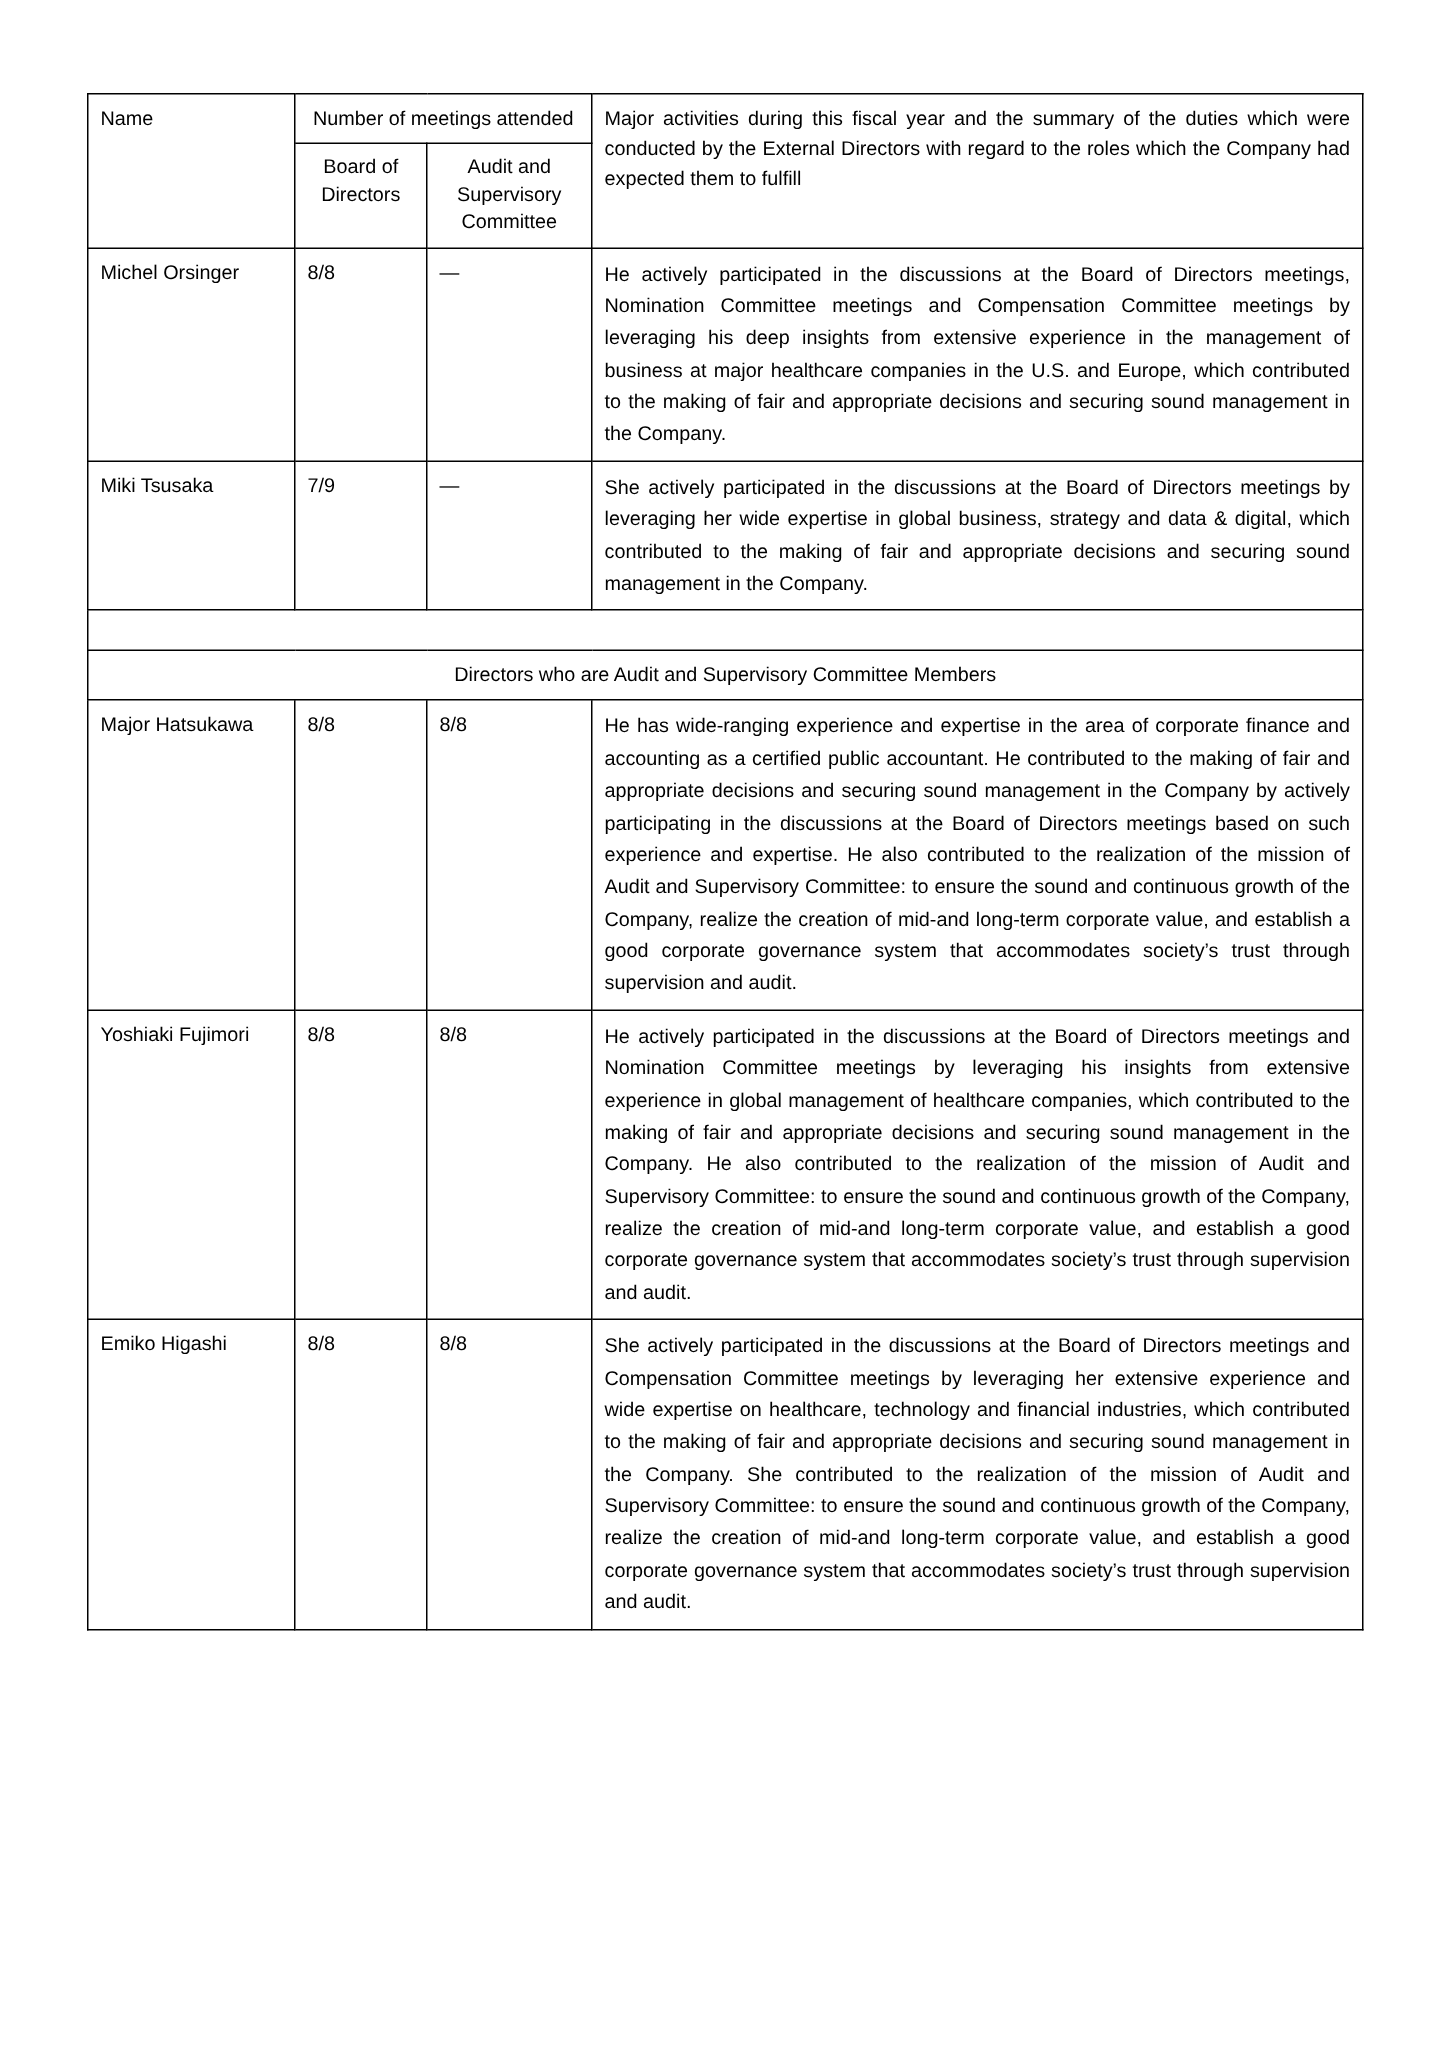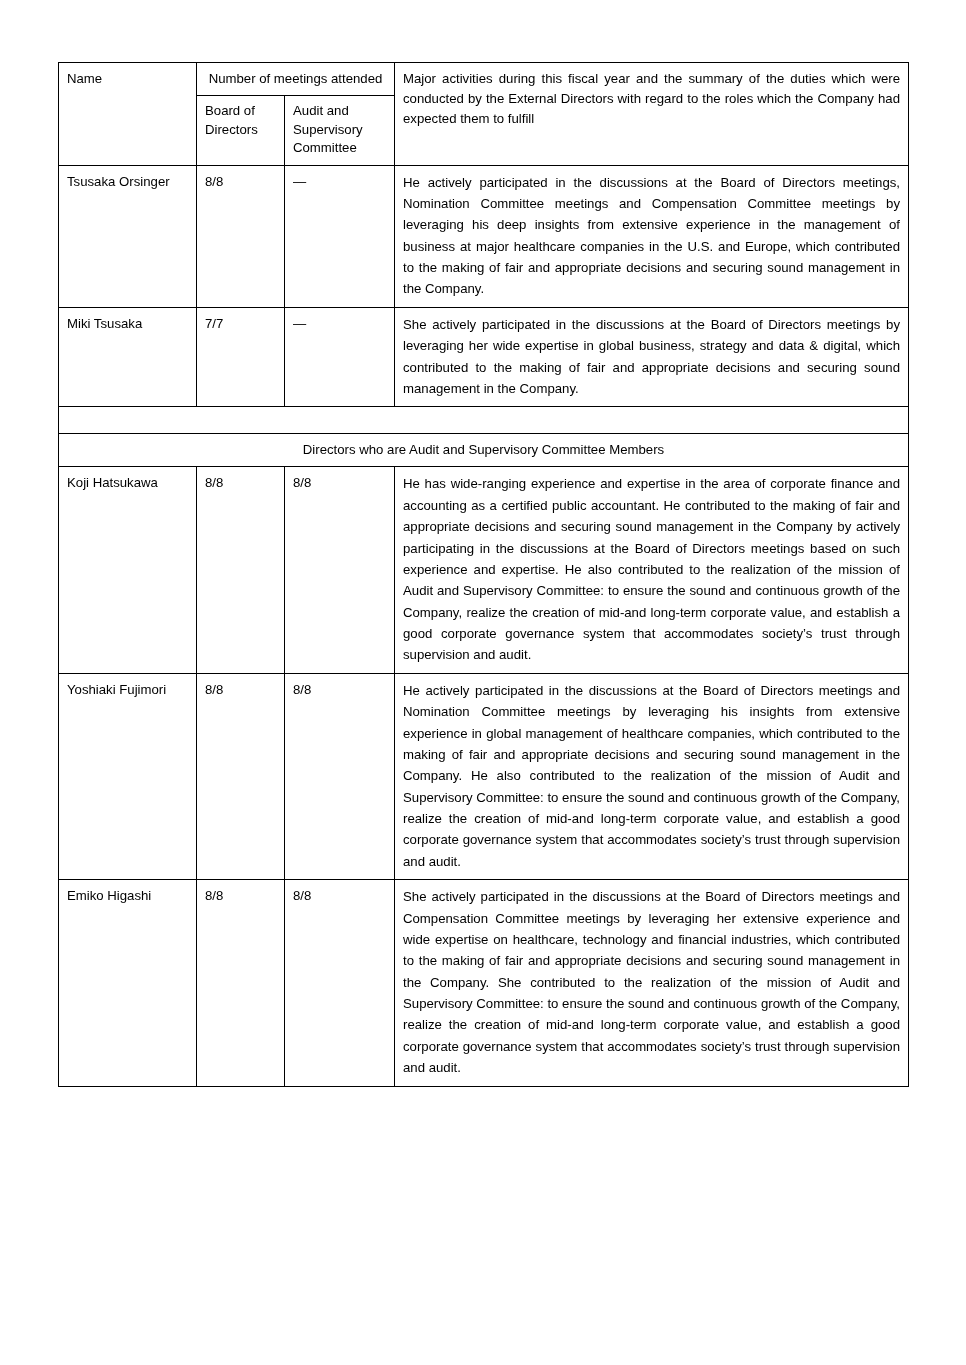--- a/index.html
+++ b/index.html
@@ -44,20 +44,21 @@
     vertical-align: top;
     padding-top: 10px;
   }
   .hdr-meetings {
     text-align: center;
     padding-top: 10px;
     padding-bottom: 6px;
     margin-left: 15px;
   }
   .hdr-sub {
+    text-align: center;
     padding-top: 8px;
     padding-bottom: 8px;
     line-height: 1.4;
   }
   .hdr-major {
     vertical-align: top;
     text-align: justify;
     text-justify: inter-word;
     padding-top: 10px;
     line-height: 1.5;
@@ -118,43 +119,43 @@
         <td class="hdr-name" rowspan="2">Name</td>
         <td class="hdr-meetings" colspan="2">Number of meetings attended</td>
         <td class="hdr-major" rowspan="2">Major activities during this fiscal year and the summary of the duties which were conducted by the External Directors with regard to the roles which the Company had expected them to fulfill</td>
       </tr>
       <tr>
         <td class="hdr-sub">Board of Directors</td>
         <td class="hdr-sub">Audit and Supervisory Committee</td>
       </tr>
 
       <tr>
-        <td class="cell-name">Tsusaka Orsinger</td>
+        <td class="cell-name">Michel Orsinger</td>
         <td class="cell-num">8/8</td>
         <td class="cell-num">—</td>
         <td class="cell-desc">He actively participated in the discussions at the Board of Directors meetings, Nomination Committee meetings and Compensation Committee meetings by leveraging his deep insights from extensive experience in the management of business at major healthcare companies in the U.S. and Europe, which contributed to the making of fair and appropriate decisions and securing sound management in the Company.</td>
       </tr>
 
       <tr>
         <td class="cell-name">Miki Tsusaka</td>
-        <td class="cell-num">7/7</td>
+        <td class="cell-num">7/9</td>
         <td class="cell-num">—</td>
         <td class="cell-desc">She actively participated in the discussions at the Board of Directors meetings by leveraging her wide expertise in global business, strategy and data &amp; digital, which contributed to the making of fair and appropriate decisions and securing sound management in the Company.</td>
       </tr>
 
       <tr class="spacer-row">
         <td colspan="4"></td>
       </tr>
 
       <tr class="section-row">
         <td colspan="4">Directors who are Audit and Supervisory Committee Members</td>
       </tr>
 
       <tr>
-        <td class="cell-name">Koji Hatsukawa</td>
+        <td class="cell-name">Major Hatsukawa</td>
         <td class="cell-num">8/8</td>
         <td class="cell-num">8/8</td>
         <td class="cell-desc">He has wide-ranging experience and expertise in the area of corporate finance and accounting as a certified public accountant. He contributed to the making of fair and appropriate decisions and securing sound management in the Company by actively participating in the discussions at the Board of Directors meetings based on such experience and expertise. He also contributed to the realization of the mission of Audit and Supervisory Committee: to ensure the sound and continuous growth of the Company, realize the creation of mid-and long-term corporate value, and establish a good corporate governance system that accommodates society’s trust through supervision and audit.</td>
       </tr>
 
       <tr>
         <td class="cell-name">Yoshiaki Fujimori</td>
         <td class="cell-num">8/8</td>
         <td class="cell-num">8/8</td>
         <td class="cell-desc">He actively participated in the discussions at the Board of Directors meetings and Nomination Committee meetings by leveraging his insights from extensive experience in global management of healthcare companies, which contributed to the making of fair and appropriate decisions and securing sound management in the Company. He also contributed to the realization of the mission of Audit and Supervisory Committee: to ensure the sound and continuous growth of the Company, realize the creation of mid-and long-term corporate value, and establish a good corporate governance system that accommodates society’s trust through supervision and audit.</td>

